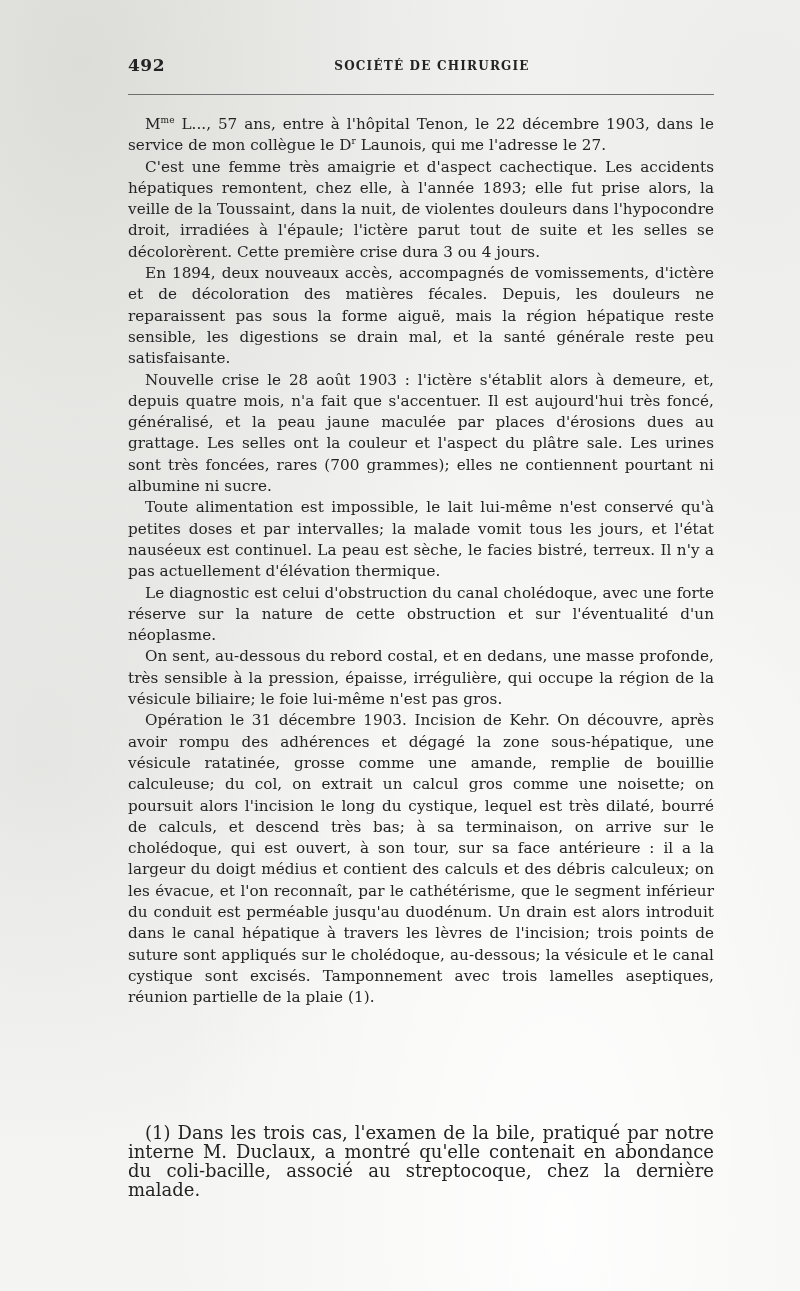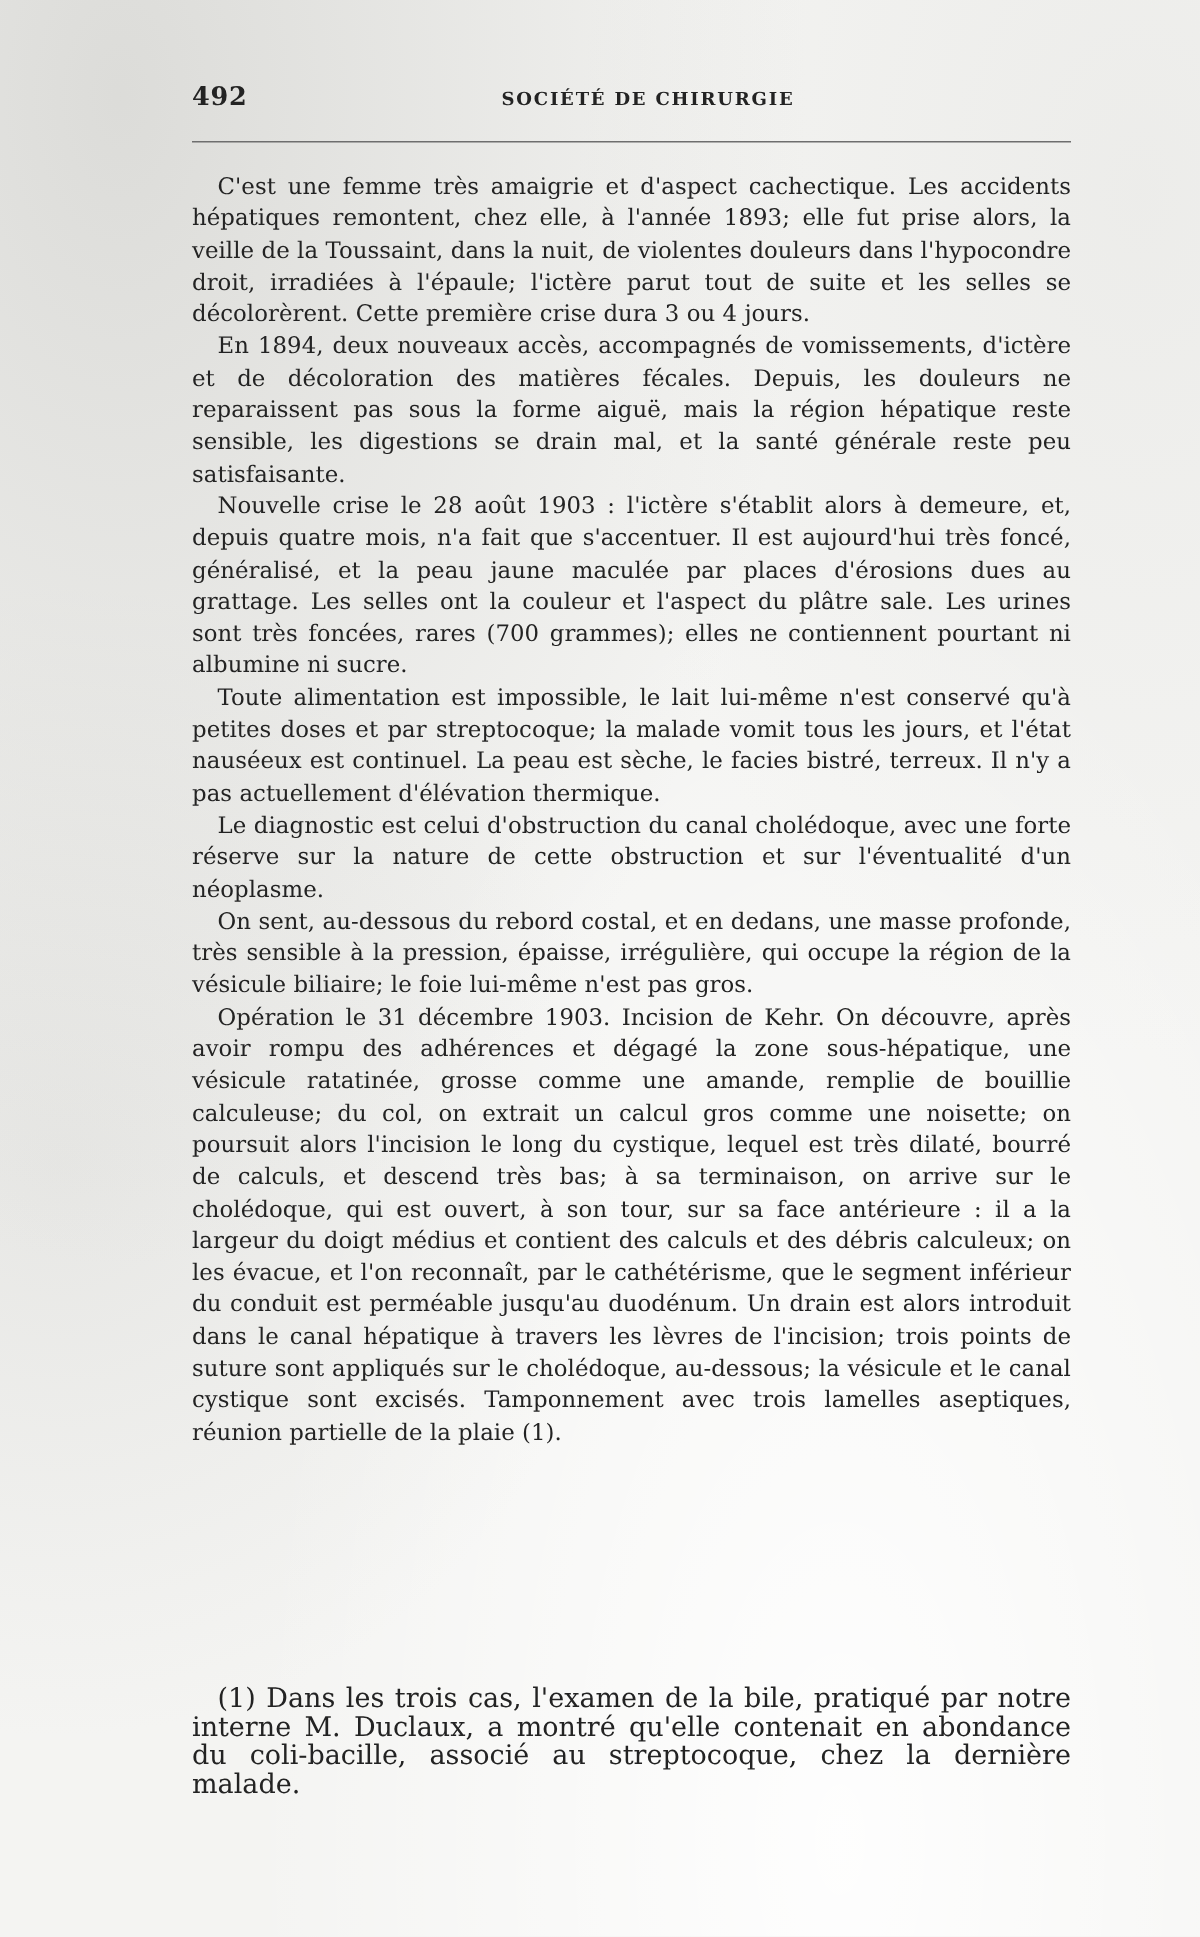--- a/index.html
+++ b/index.html
@@ -90,24 +90,25 @@
 <body>
 
 <div class="page">
   <div class="running-head">
     <span class="page-number">492</span>
     <span class="running-title">SOCIÉTÉ DE CHIRURGIE</span>
   </div>
   <div class="head-rule"></div>
 
   <div class="body-text">
+    <p><span>M</span><sup>me</sup><span> L..., 57 ans, entre à l'hôpital Tenon, le 22 décembre 1903, dans le service de mon collègue le D</span><sup>r</sup><span> Launois, qui me l'adresse le 27.</span></p>
     <p>C'est une femme très amaigrie et d'aspect cachectique. Les accidents hépatiques remontent, chez elle, à l'année 1893; elle fut prise alors, la veille de la Toussaint, dans la nuit, de violentes douleurs dans l'hypocondre droit, irradiées à l'épaule; l'ictère parut tout de suite et les selles se décolorèrent. Cette première crise dura 3 ou 4 jours.</p>
     <p>En 1894, deux nouveaux accès, accompagnés de vomissements, d'ictère et de décoloration des matières fécales. Depuis, les douleurs ne reparaissent pas sous la forme aiguë, mais la région hépatique reste sensible, les digestions se drain mal, et la santé générale reste peu satisfaisante.</p>
     <p>Nouvelle crise le 28 août 1903 : l'ictère s'établit alors à demeure, et, depuis quatre mois, n'a fait que s'accentuer. Il est aujourd'hui très foncé, généralisé, et la peau jaune maculée par places d'érosions dues au grattage. Les selles ont la couleur et l'aspect du plâtre sale. Les urines sont très foncées, rares (700 grammes); elles ne contiennent pourtant ni albumine ni sucre.</p>
-    <p>Toute alimentation est impossible, le lait lui-même n'est conservé qu'à petites doses et par streptocoque; la malade vomit tous les jours, et l'état nauséeux est continuel. La peau est sèche, le facies bistré, terreux. Il n'y a pas actuellement d'élévation thermique.</p>
+    <p>Toute alimentation est impossible, le lait lui-même n'est conservé qu'à petites doses et par intervalles; la malade vomit tous les jours, et l'état nauséeux est continuel. La peau est sèche, le facies bistré, terreux. Il n'y a pas actuellement d'élévation thermique.</p>
     <p>Le diagnostic est celui d'obstruction du canal cholédoque, avec une forte réserve sur la nature de cette obstruction et sur l'éventualité d'un néoplasme.</p>
     <p>On sent, au-dessous du rebord costal, et en dedans, une masse profonde, très sensible à la pression, épaisse, irrégulière, qui occupe la région de la vésicule biliaire; le foie lui-même n'est pas gros.</p>
     <p>Opération le 31 décembre 1903. Incision de Kehr. On découvre, après avoir rompu des adhérences et dégagé la zone sous-hépatique, une vésicule ratatinée, grosse comme une amande, remplie de bouillie calculeuse; du col, on extrait un calcul gros comme une noisette; on poursuit alors l'incision le long du cystique, lequel est très dilaté, bourré de calculs, et descend très bas; à sa terminaison, on arrive sur le cholédoque, qui est ouvert, à son tour, sur sa face antérieure : il a la largeur du doigt médius et contient des calculs et des débris calculeux; on les évacue, et l'on reconnaît, par le cathétérisme, que le segment inférieur du conduit est perméable jusqu'au duodénum. Un drain est alors introduit dans le canal hépatique à travers les lèvres de l'incision; trois points de suture sont appliqués sur le cholédoque, au-dessous; la vésicule et le canal cystique sont excisés. Tamponnement avec trois lamelles aseptiques, réunion partielle de la plaie (1).</p>
   </div>
 
   <div class="footnote">
     <p>(1) Dans les trois cas, l'examen de la bile, pratiqué par notre interne M. Duclaux, a montré qu'elle contenait en abondance du coli-bacille, associé au streptocoque, chez la dernière malade.</p>
   </div>
 </div>
 

